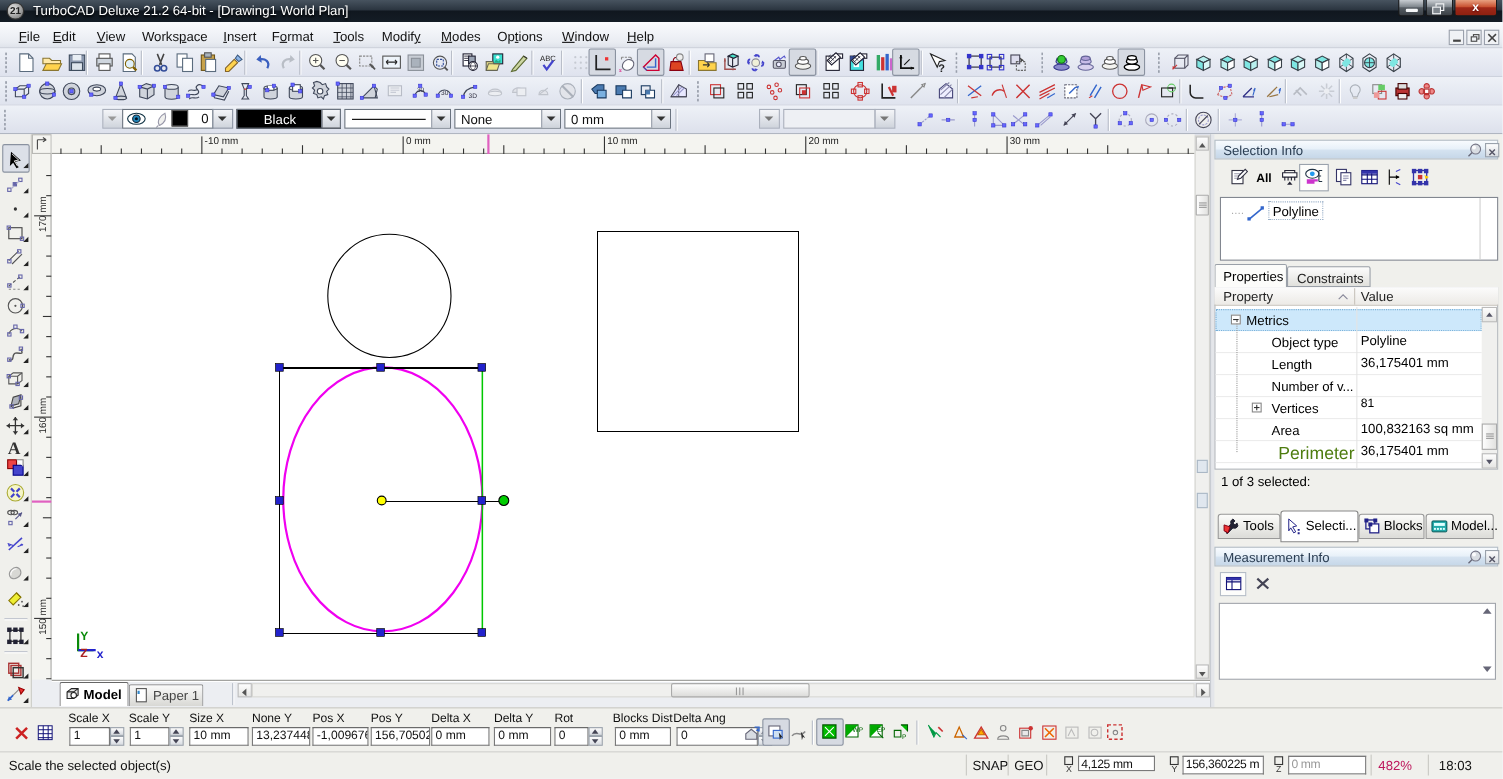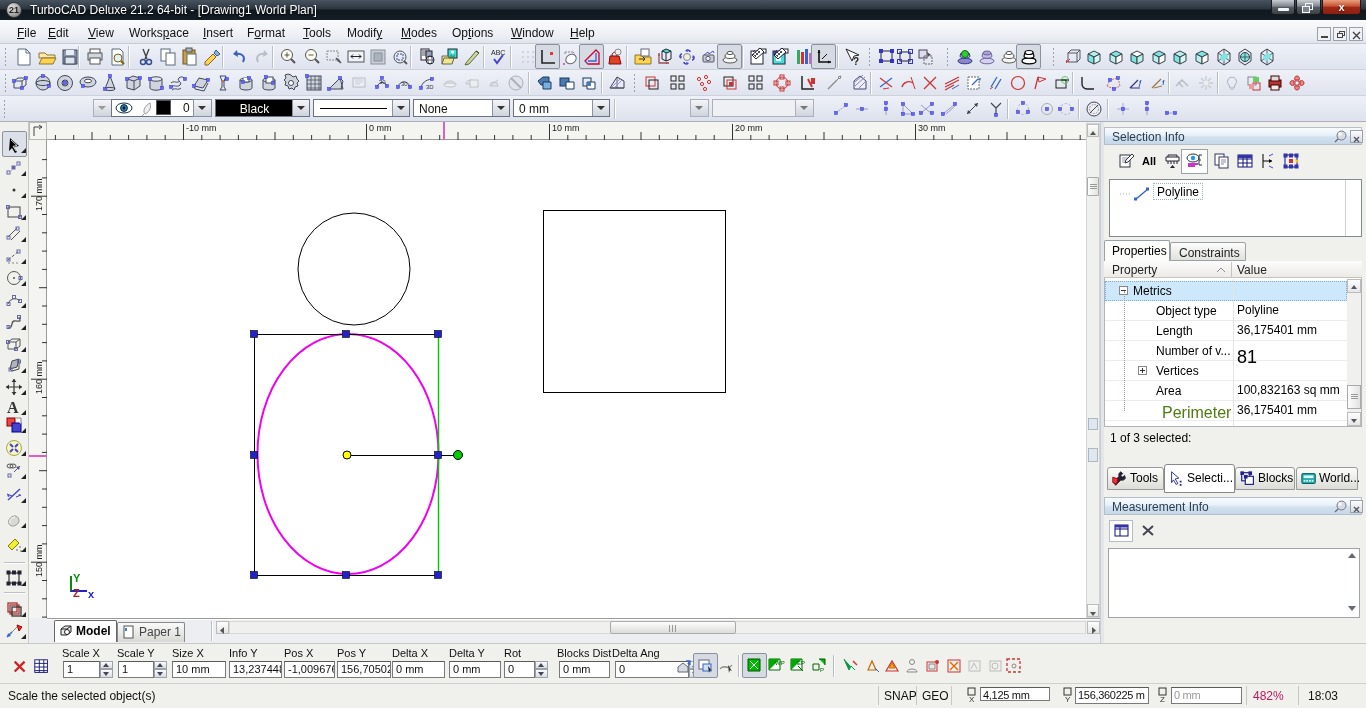--- a/index.html
+++ b/index.html
@@ -1209,21 +1209,21 @@
 <div class="ab" style="left:1121px;top:290px;width:5px;height:1px;background:#333"></div>
 <div class="ab" style="left:1133px;top:284px;font-size:12px;font-weight:normal;color:#000">Metrics</div>
 <div class="ab" style="left:1105px;top:320px;width:242px;height:1px;background:#ececec"></div>
 <div class="ab" style="left:1156px;top:304px;font-size:12px;color:#000">Object type</div>
 <div class="ab" style="left:1237px;top:303px;font-size:12px;color:#000;white-space:nowrap">Polyline</div>
 <div class="ab" style="left:1105px;top:340px;width:242px;height:1px;background:#ececec"></div>
 <div class="ab" style="left:1156px;top:324px;font-size:12px;color:#000">Length</div>
 <div class="ab" style="left:1237px;top:323px;font-size:12px;color:#000;white-space:nowrap">36,175401 mm</div>
 <div class="ab" style="left:1105px;top:360px;width:242px;height:1px;background:#ececec"></div>
 <div class="ab" style="left:1156px;top:344px;font-size:12px;color:#000">Number of v...</div>
-<div class="ab" style="left:1237px;top:347px;font-size:18px;color:#000;white-space:nowrap">81</div>
+<div class="ab" style="left:1237px;top:361px;font-size:11px;color:#000;white-space:nowrap">81</div>
 <div class="ab" style="left:1105px;top:380px;width:242px;height:1px;background:#ececec"></div>
 <div class="ab" style="left:1138px;top:366px;width:9px;height:9px;background:#fff;border:1px solid #888"></div>
 <div class="ab" style="left:1140px;top:370px;width:5px;height:1px;background:#333"></div>
 <div class="ab" style="left:1142px;top:368px;width:1px;height:5px;background:#333"></div>
 <div class="ab" style="left:1156px;top:364px;font-size:12px;color:#000">Vertices</div>
 <div class="ab" style="left:1237px;top:363px;font-size:12px;color:#000;white-space:nowrap"></div>
 <div class="ab" style="left:1105px;top:400px;width:242px;height:1px;background:#ececec"></div>
 <div class="ab" style="left:1156px;top:384px;font-size:12px;color:#000">Area</div>
 <div class="ab" style="left:1237px;top:383px;font-size:12px;color:#000;white-space:nowrap">100,832163 sq mm</div>
 <div class="ab" style="left:1105px;top:420px;width:242px;height:1px;background:#ececec"></div>
@@ -1269,21 +1269,21 @@
 <svg style="position:absolute;left:1300px;top:470px" width="18" height="18" viewBox="0 0 20 20">
     <rect x="2" y="4" width="15" height="11" rx="1" fill="#2aa" stroke="#055"></rect>
     <rect x="4" y="6" width="11" height="3" fill="#dff"></rect>
     <g fill="#dff">
       <rect x="4" y="11" width="2" height="2"></rect>
       <rect x="7" y="11" width="2" height="2"></rect>
       <rect x="10" y="11" width="2" height="2"></rect>
       <rect x="13" y="11" width="2" height="2"></rect>
     </g>
   </svg>
-<div class="ab" style="left:1319px;top:471px;font-size:12px;color:#000">World...</div>
+<div class="ab" style="left:1319px;top:471px;font-size:12px;color:#000">Model...</div>
 <div class="ab" style="left:1104px;top:497px;width:258px;height:18px;background:linear-gradient(180deg,#f8fbfe 0%,#e8f1f9 45%,#d4e2f0 55%,#c6d7e8 100%);border:1px solid #b4bec8">
     <div class="ab" style="left:7px;top:2px;font-size:12px;color:#2a3d52">Measurement Info</div>
     <svg class="ab" style="left:227px;top:1px" width="16" height="16">
       <path d="M3 13l4-4" stroke="#667" stroke-width="1.2"></path>
       <circle cx="9.5" cy="6.5" r="4.5" fill="#d8dce2" stroke="#778"></circle>
       <circle cx="8" cy="5" r="1.8" fill="#fbfbfd"></circle>
     </svg>
     <div class="ab" style="left:245px;top:2px;width:13px;height:13px;background:linear-gradient(180deg,#fdfdfd,#d8dce2);border:1px solid #9aa2ac"><svg width="11" height="11">
         <path d="M3 3l5 5M8 3L3 8" stroke="#556" stroke-width="1.3"></path>
       </svg></div>
@@ -1319,21 +1319,21 @@
 <div class="ab" style="left:100px;top:669px;width:13px;height:9px;background:linear-gradient(180deg,#fcfcfc,#d8dce2);border:1px solid #9aa2ac"></div>
 <div class="ab" style="left:103px;top:672px;width:0;height:0;border-left:3px solid transparent;border-right:3px solid transparent;border-top:4px solid #445"></div>
 <div class="lbl" style="left:117px;top:647px">Scale Y</div>
 <div class="fld" style="left:118px;top:661px;width:36px;height:17px">1</div>
 <div class="ab" style="left:154px;top:661px;width:13px;height:8px;background:linear-gradient(180deg,#fcfcfc,#d8dce2);border:1px solid #9aa2ac"></div>
 <div class="ab" style="left:157px;top:663px;width:0;height:0;border-left:3px solid transparent;border-right:3px solid transparent;border-bottom:4px solid #445"></div>
 <div class="ab" style="left:154px;top:669px;width:13px;height:9px;background:linear-gradient(180deg,#fcfcfc,#d8dce2);border:1px solid #9aa2ac"></div>
 <div class="ab" style="left:157px;top:672px;width:0;height:0;border-left:3px solid transparent;border-right:3px solid transparent;border-top:4px solid #445"></div>
 <div class="lbl" style="left:172px;top:647px">Size X</div>
 <div class="fld" style="left:172px;top:661px;width:54px;height:17px">10 mm</div>
-<div class="lbl" style="left:229px;top:647px">Info Y</div>
+<div class="lbl" style="left:229px;top:647px">None Y</div>
 <div class="fld" style="left:229px;top:661px;width:53px;height:17px">13,237448</div>
 <div class="lbl" style="left:284px;top:647px">Pos X</div>
 <div class="fld" style="left:284px;top:661px;width:51px;height:17px">-1,009676</div>
 <div class="lbl" style="left:337px;top:647px">Pos Y</div>
 <div class="fld" style="left:337px;top:661px;width:54px;height:17px">156,70502</div>
 <div class="lbl" style="left:392px;top:647px">Delta X</div>
 <div class="fld" style="left:392px;top:661px;width:53px;height:17px">0 mm</div>
 <div class="lbl" style="left:449px;top:647px">Delta Y</div>
 <div class="fld" style="left:449px;top:661px;width:52px;height:17px">0 mm</div>
 <div class="lbl" style="left:504px;top:647px">Rot</div>

